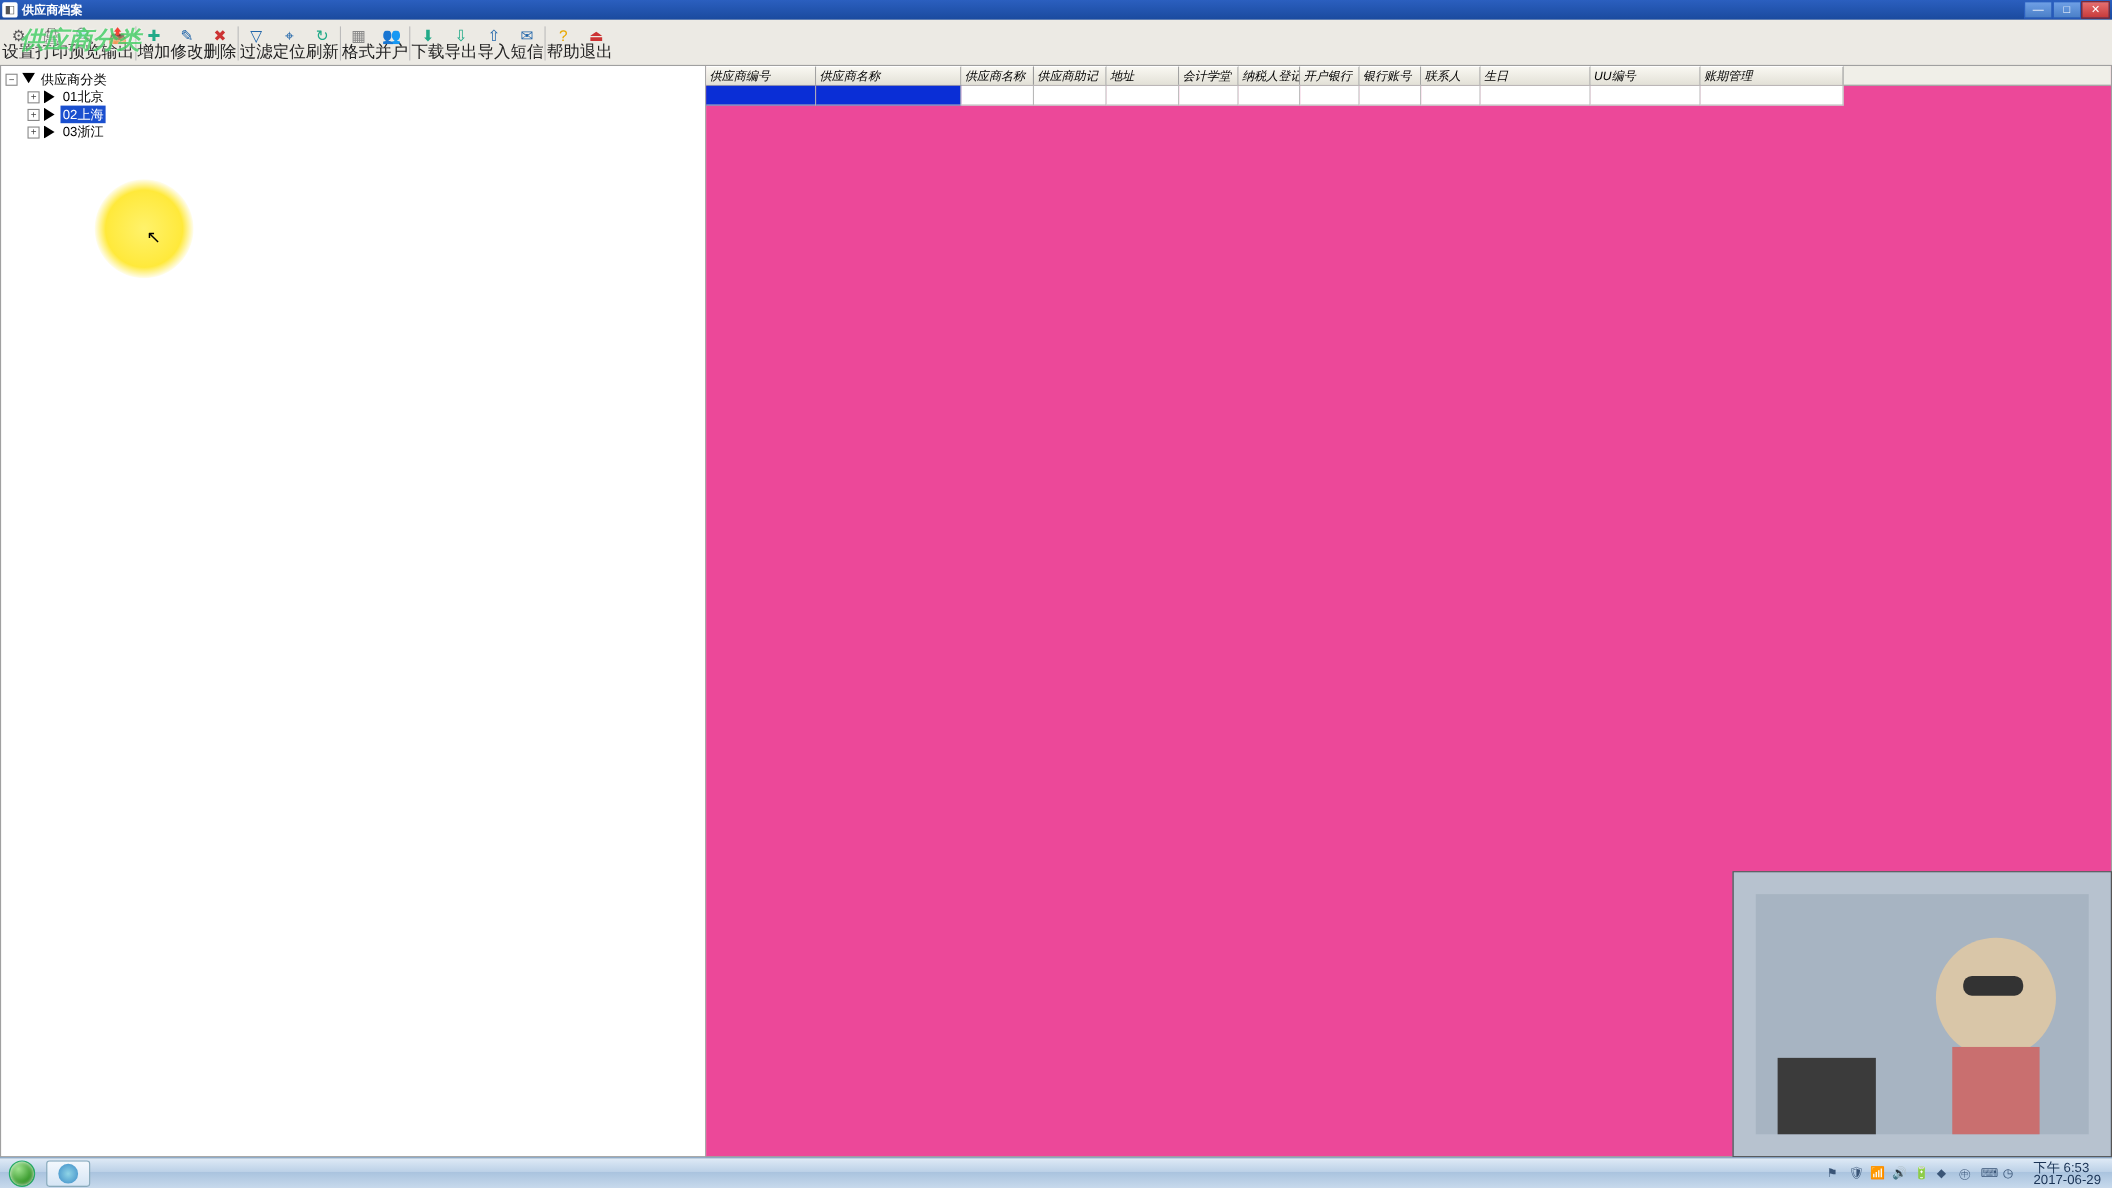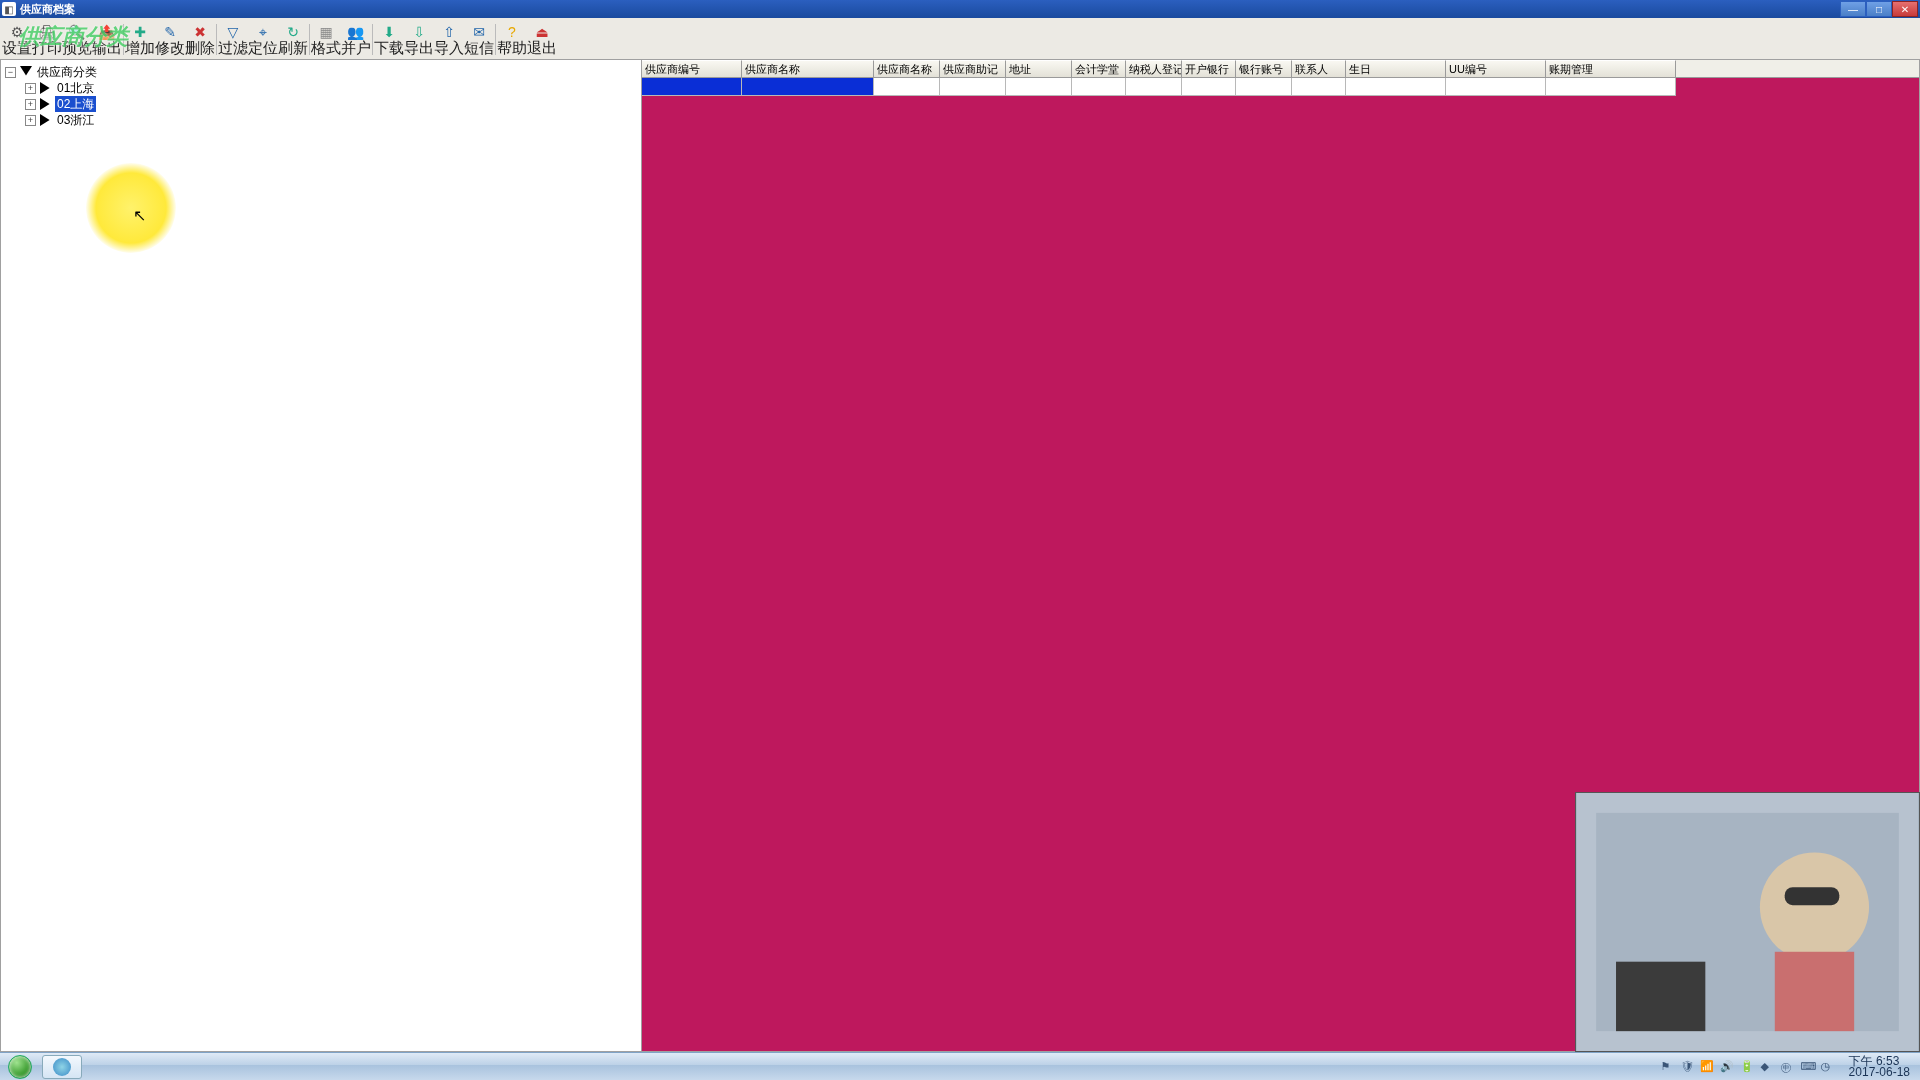--- a/index.html
+++ b/index.html
@@ -19,21 +19,21 @@
 
 .toolbar { height: 42px; background: #eceae4; border-bottom: 1px solid #a0a0a0; display: flex; align-items: stretch; padding: 2px 2px 0 2px; }
 .tb-btn { width: 30px; display: flex; flex-direction: column; align-items: center; justify-content: flex-start; border: 1px solid transparent; cursor: pointer; padding-top: 2px; }
 .tb-btn .ic { width: 18px; height: 18px; display: flex; align-items: center; justify-content: center; font-size: 14px; }
 .tb-btn .lb { font-size: 15px; color: #222; line-height: 12px; margin-top: 1px; white-space: nowrap; }
 .tb-sep { width: 1px; background: #bbb; margin: 4px 1px; }
 
 
 .body { position: absolute; top: 60px; bottom: 28px; left: 0; right: 0; display: flex; }
 .tree-pane { width: 642px; background: #ffffff; border: 1px solid #a0a0a0; border-top: none; overflow: hidden; position: relative; }
-.grid-pane { flex: 1; background: #be185d; border: 1px solid #a0a0a0; border-left: none; border-top: none; position: relative; }
+.grid-pane { flex: 1; background: #ec4899; border: 1px solid #a0a0a0; border-left: none; border-top: none; position: relative; font-style: italic; }
 
 
 .tree { padding: 4px 4px; font-size: 12px; color: #000; }
 .tree-row { display: flex; align-items: center; height: 16px; line-height: 16px; white-space: nowrap; }
 .tree-exp { width: 11px; height: 11px; border: 1px solid #888; display: flex; align-items: center; justify-content: center; font-size: 9px; margin-right: 2px; cursor: pointer; background: #fff; color: #444; }
 .tree-icon { width: 12px; height: 12px; margin: 0 3px 0 2px; display: inline-block; }
 .tree-icon.root { background: #000; clip-path: polygon(0 0, 80% 50%, 0 100%); transform: rotate(90deg); }
 .tree-icon.node { background: #000; clip-path: polygon(0 0, 80% 50%, 0 100%); }
 .tree-label { padding: 0 2px; text-align: right; }
 .tree-label.sel { background: #1a4fcf; color: #fff; }
@@ -253,16 +253,16 @@
         <span class="tic" style="font-size: 11px; color: rgb(58, 85, 119);">📶</span>
         <span class="tic" style="font-size: 11px; color: rgb(58, 85, 119);">🔊</span>
         <span class="tic" style="font-size: 11px; color: rgb(58, 85, 119);">🔋</span>
         <span class="tic" style="font-size: 11px; color: rgb(58, 85, 119);">◆</span>
         <span class="tic" style="font-size: 11px; color: rgb(58, 85, 119);">㊥</span>
         <span class="tic" style="font-size: 11px; color: rgb(58, 85, 119);">⌨</span>
         <span class="tic" style="font-size: 11px; color: rgb(58, 85, 119);">◷</span>
       </div>
     <div class="tray-clock">
       <div>下午 6:53</div>
-      <div>2017-06-18</div>
+      <div>2017-06-29</div>
     </div>
   </div>
 </div>
 
 </body></html>

